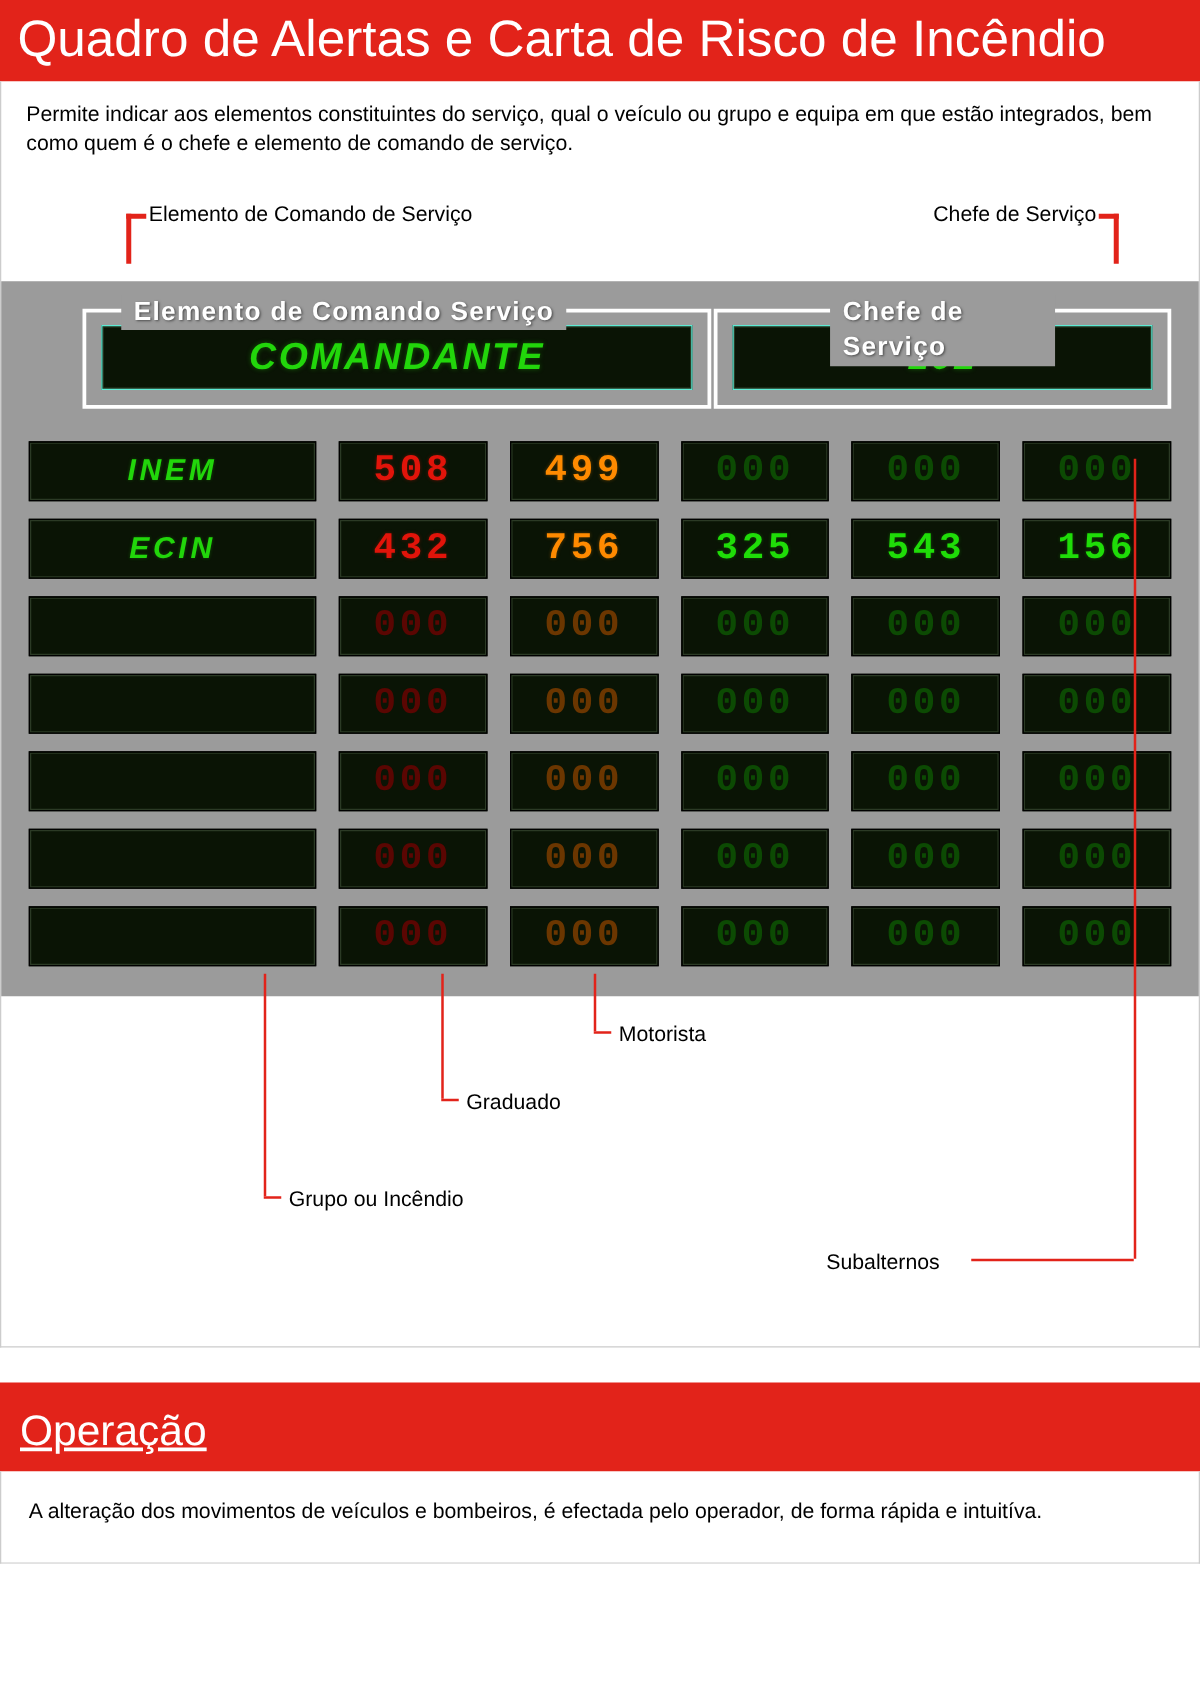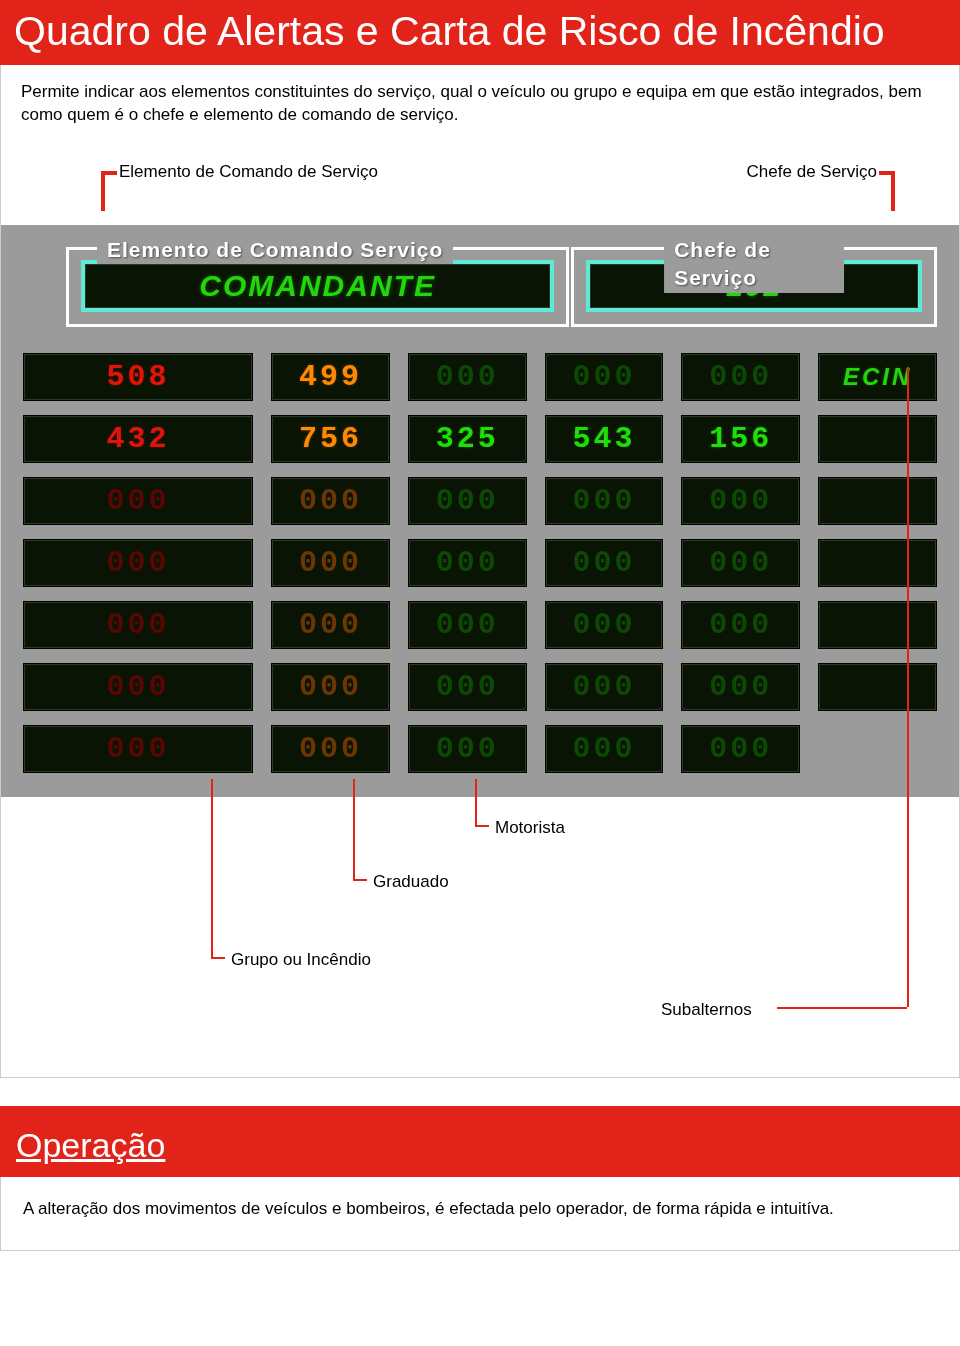--- a/index.html
+++ b/index.html
@@ -81,21 +81,21 @@
     color: #fff;
     font-family: "Arial", sans-serif;
     font-weight: bold;
     font-size: 21px;
     letter-spacing: 1px;
     text-shadow: 1px 1px 2px rgba(0,0,0,.5);
   }
   .legend-box.narrow .legend-title { left: 50%; transform: translateX(-50%); }
   .lcd {
     background: #0a1405;
-    border: 4px solid #5eead4;
+    border: 1px solid #5eead4;
     height: 52px;
     display: flex;
     align-items: center;
     justify-content: center;
     box-shadow: inset 0 0 0 1px #2b3a25;
   }
   .lcd-big {
     font-family: "Arial Black", Arial, sans-serif;
     font-style: italic;
     font-weight: 900;
@@ -204,20 +204,23 @@
       </div>
       <div class="legend-box narrow">
         <div class="legend-title">Chefe de Serviço</div>
         <div class="lcd">
           <span class="lcd-big">102</span>
         </div>
       </div>
     </div>
 
     <div class="grid" id="panel-grid">
+        <div class="cell name">
+          <span class="row-label">INEM</span>
+        </div>
         <div class="cell">
           <span class="digit red">508</span>
         </div>
         <div class="cell">
           <span class="digit orange">499</span>
         </div>
         <div class="cell dim">
           <span class="digit green">000</span>
         </div>
         <div class="cell dim">

